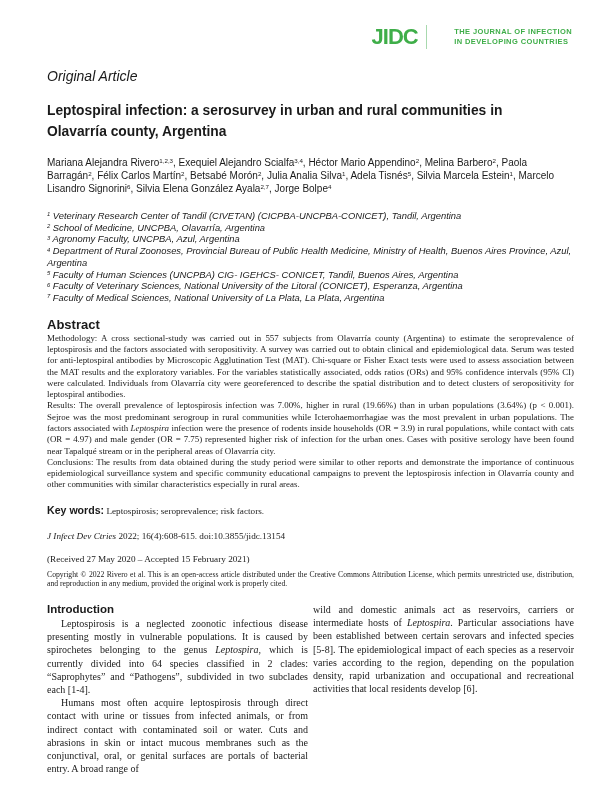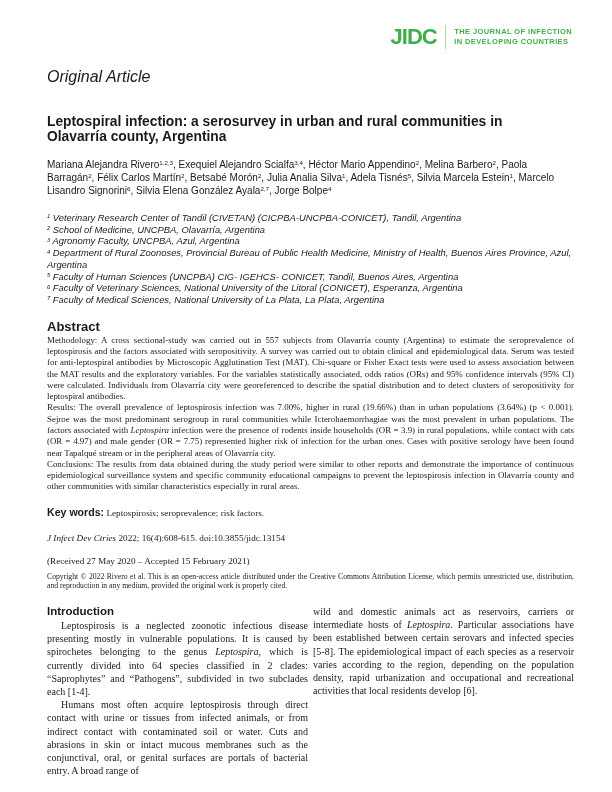--- a/index.html
+++ b/index.html
@@ -14,28 +14,28 @@
     padding: 24px 38px 0 47px;
   }
   
   .header { display:flex; justify-content:flex-end; align-items:flex-start; height:40px; }
   .logo { display:flex; align-items:center; gap:8px; margin-right:2px; }
   .logo-acronym {
     font-weight: bold; font-size: 22px; letter-spacing: -1px;
     color: #3fae49; font-family: "Liberation Sans", sans-serif;
   }
   .logo-bar { width:1.5px; height:24px; background:#a8d9ae; }
-  .logo-tagline { display:flex; flex-direction:column; justify-content:center; }
+  .logo-tagline { display:flex; flex-direction:column; justify-content:center;margin-left:19px; }
   .logo-tagline span {
     font-size: 7.5px; letter-spacing: 0.4px; color: #3fae49; line-height: 10px;
     font-weight: bold;
   }
   
-  .article-type { font-style: italic; font-size: 16px; margin: 4px 0 28px 0; }
-  .title { font-weight: bold; font-size: 13.8px; line-height: 15px; margin: 0 30px 14px 0; }
+  .article-type { font-style: italic; font-size: 14px; margin: 4px 0 16px 0; }
+  .title { font-weight: bold; font-size: 13.8px; line-height: 21px; margin: 0 30px 14px 0; }
   .authors { font-size: 10px; line-height: 13px; margin-bottom: 15px; padding-right: 6px; }
   sup { font-size: 62%; line-height: 0; vertical-align: baseline; position: relative; top: -0.45em; }
   .affiliations { font-style: italic; font-size: 9.4px; line-height: 11.7px; margin-bottom: 13px; }
   .affil { margin:0; }
   
   .abstract-heading { font-weight: bold; font-size: 13px; margin: 0 0 1px 0; }
   .abstract-body { font-family: "Liberation Serif", serif; font-size: 8.9px; line-height: 11.3px; }
   .abstract-body p { margin: 0; text-align: justify; }
   .keywords { margin-top: 13px; font-size: 9.2px; font-family: "Liberation Serif", serif; }
   .keywords .kw-label { font-family: "Liberation Sans", sans-serif; font-weight: bold; font-size: 10.6px; }

